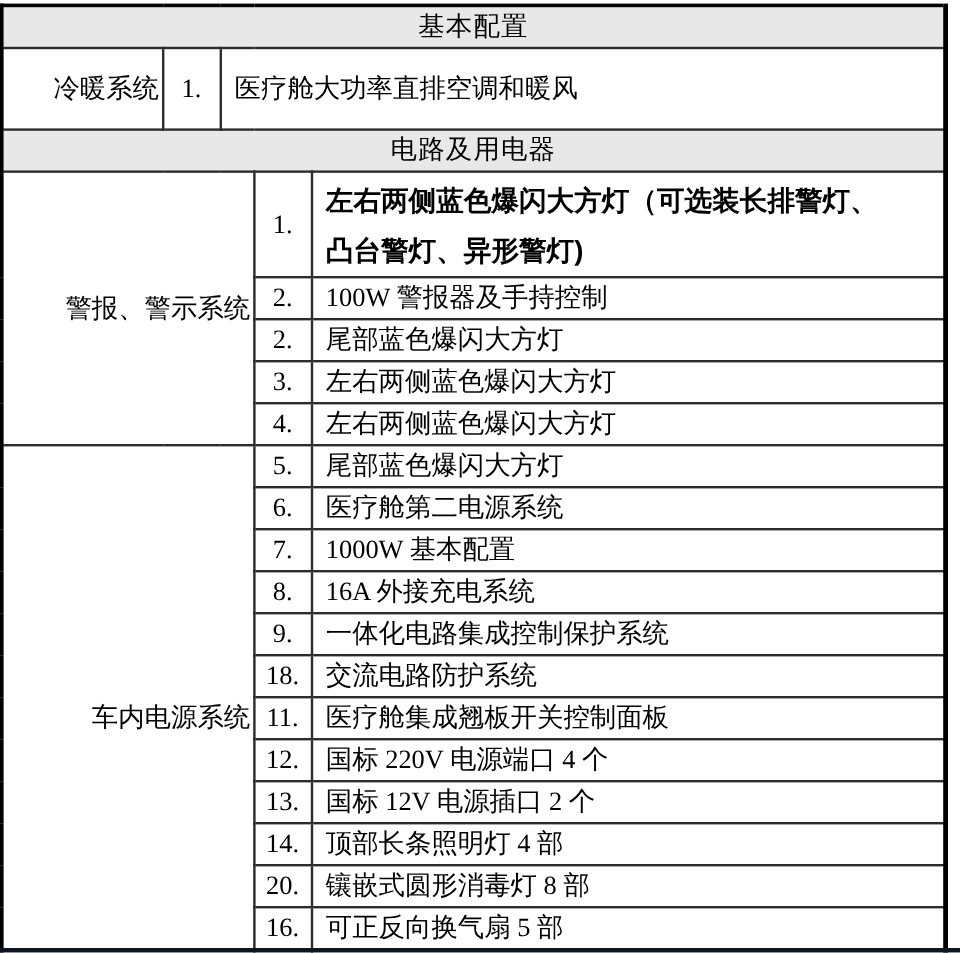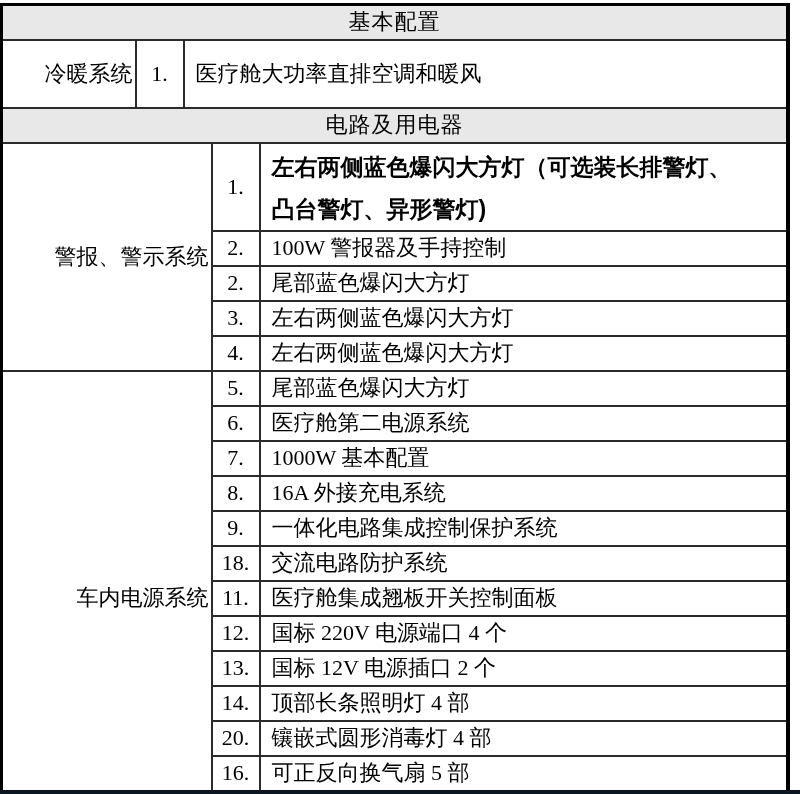--- a/index.html
+++ b/index.html
@@ -155,21 +155,21 @@
     <tr class="h35">
       <td class="num">13.</td>
       <td class="desc">国标 12V 电源插口 2 个</td>
     </tr>
     <tr class="h35">
       <td class="num">14.</td>
       <td class="desc">顶部长条照明灯 4 部</td>
     </tr>
     <tr class="h35">
       <td class="num">20.</td>
-      <td class="desc">镶嵌式圆形消毒灯 4 部</td>
+      <td class="desc">镶嵌式圆形消毒灯 8 部</td>
     </tr>
     <tr class="h35">
       <td class="num">16.</td>
       <td class="desc">可正反向换气扇 5 部</td>
     </tr>
     <tr class="h35">
       <td class="num">17.</td>
       <td class="desc">镶嵌式圆形消毒灯</td>
     </tr>
   </tbody>

